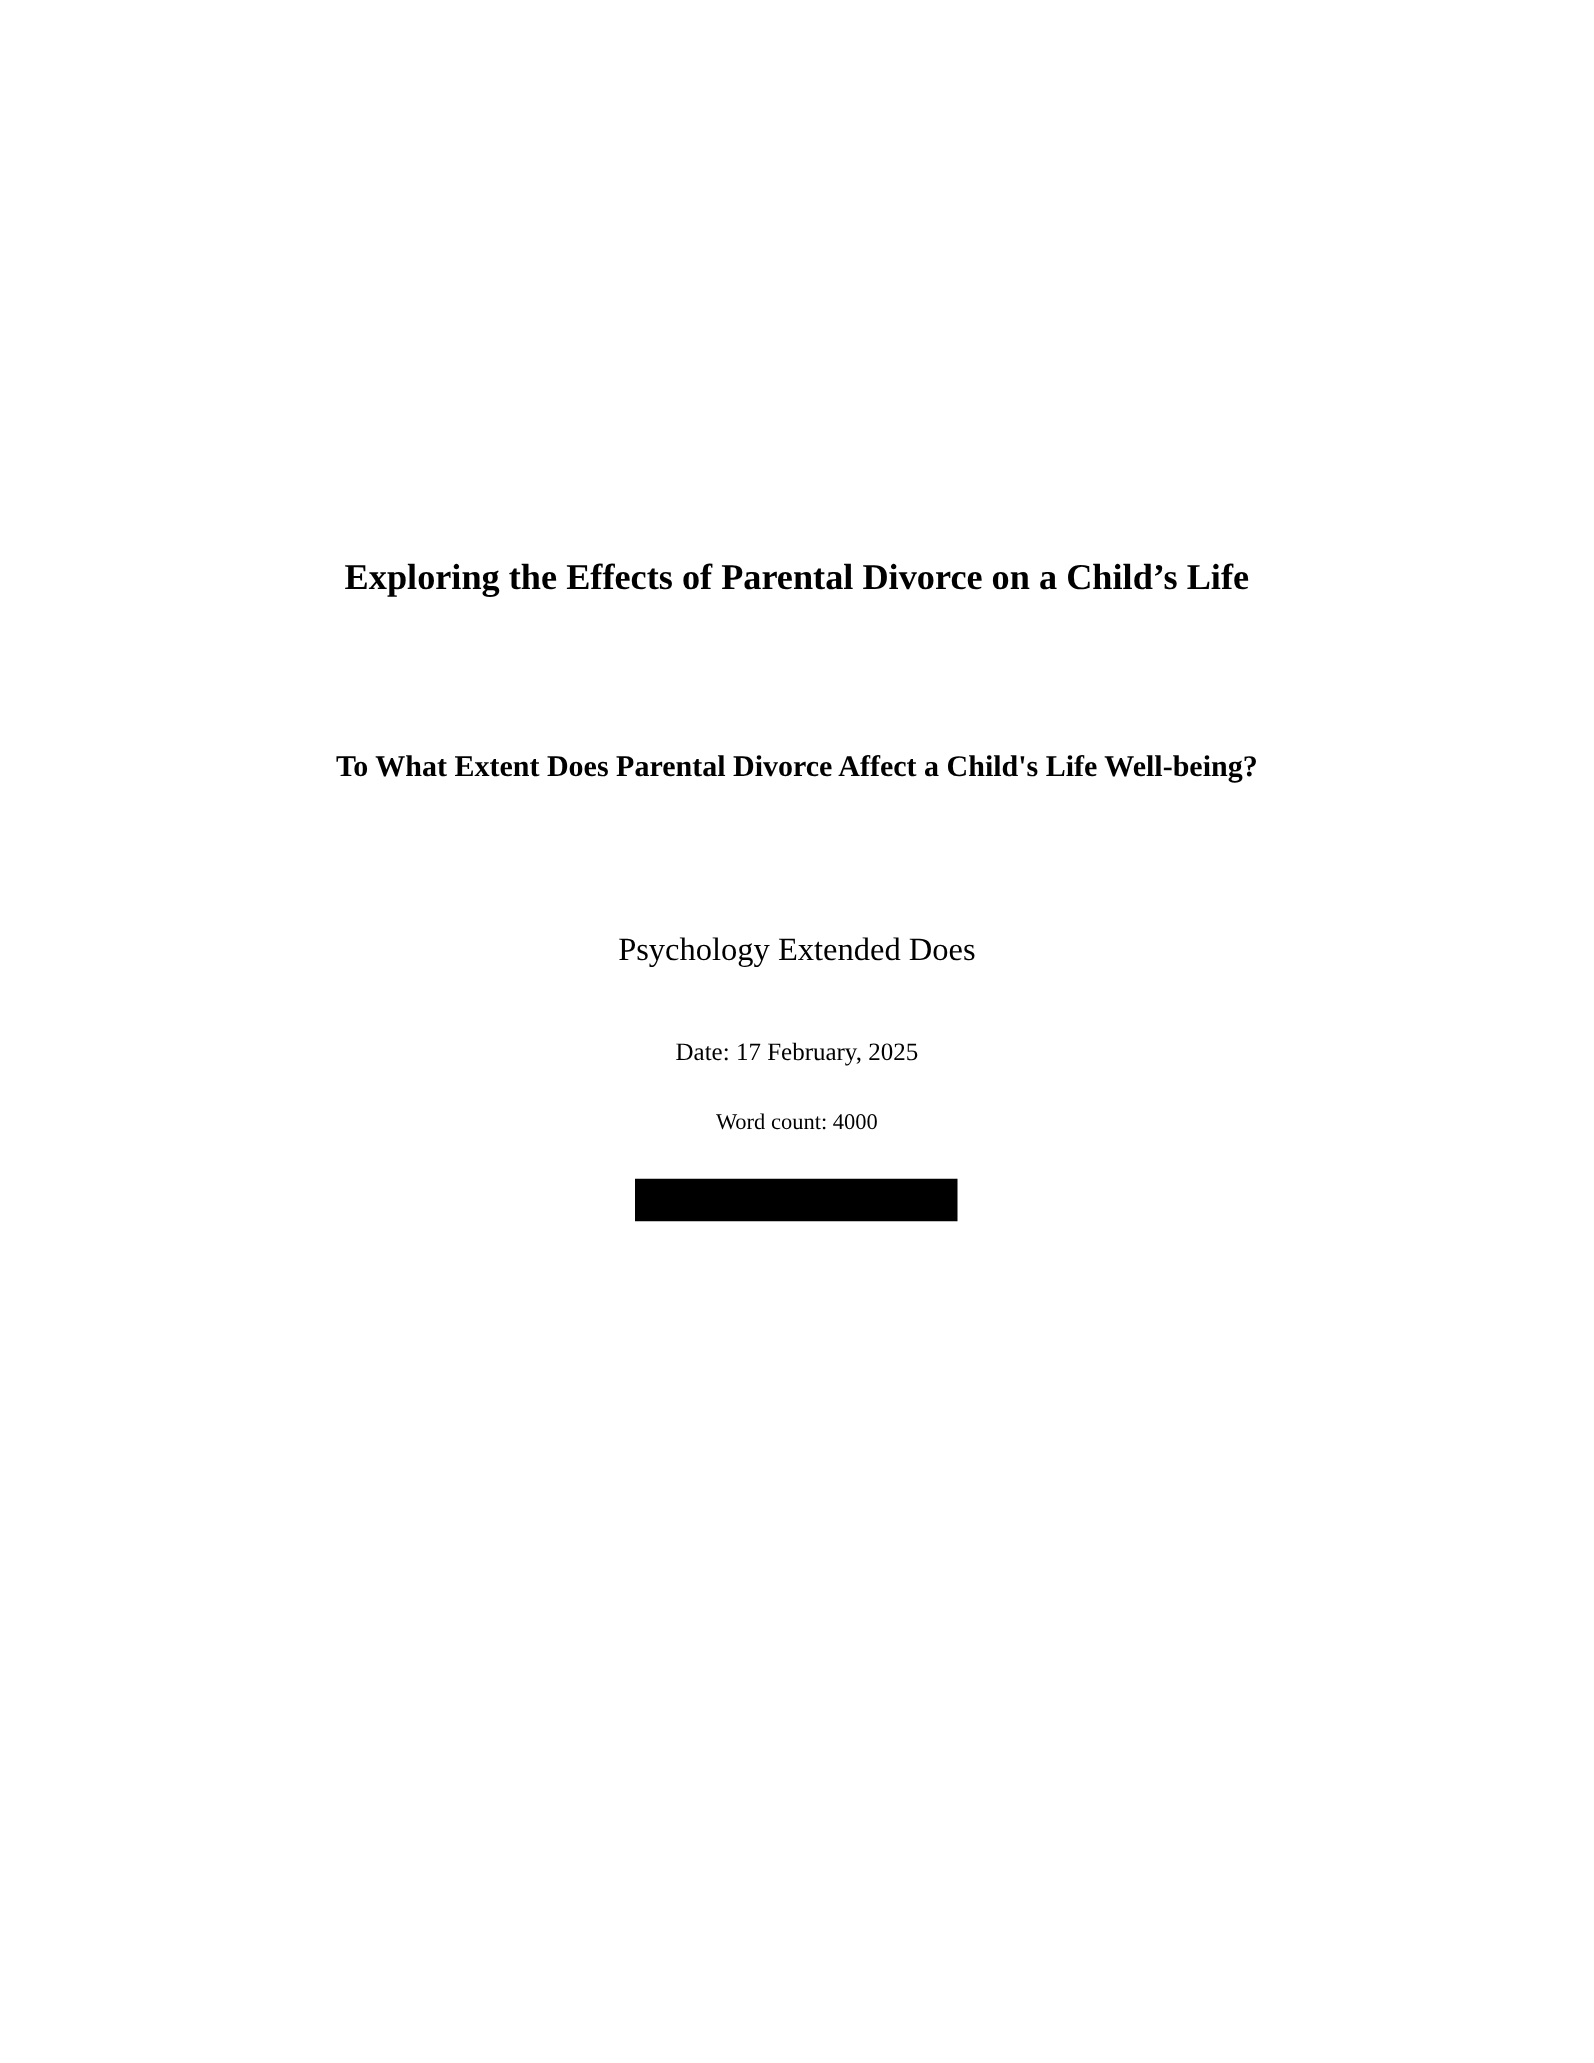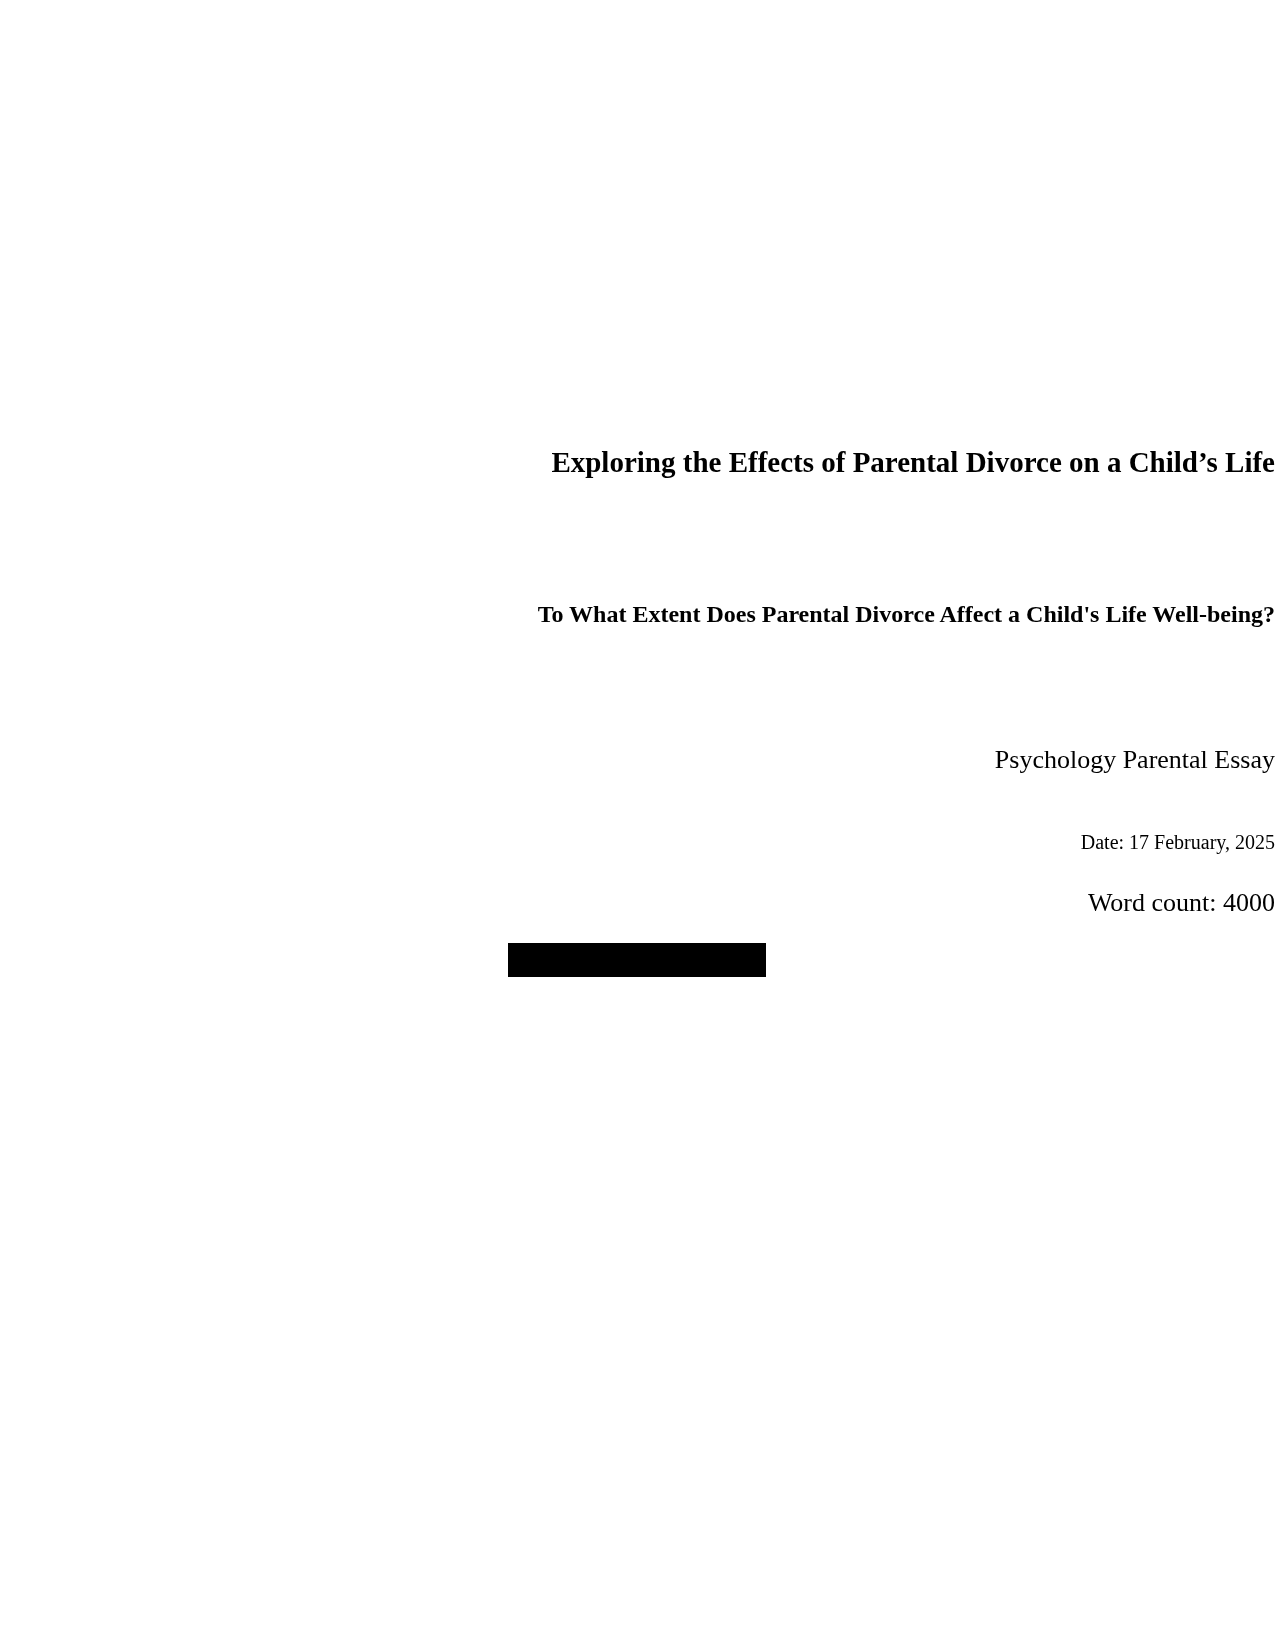--- a/index.html
+++ b/index.html
@@ -15,21 +15,21 @@
     background: #ffffff;
     color: #000000;
     font-family: "Liberation Serif", "DejaVu Serif", serif;
     overflow: hidden;
   }
   .centered-line {
     position: absolute;
     left: 0;
     right: 0;
     margin: 0;
-    text-align: right;
+    text-align: center;
     line-height: 1.2;
     white-space: nowrap;
   }
   .essay-title {
     top: 445px;
     font-size: 29px;
     font-weight: bold;
   }
   .research-question {
     top: 600px;
@@ -41,42 +41,42 @@
     font-size: 26px;
     font-weight: normal;
   }
   .date-line {
     top: 830px;
     font-size: 20px;
     font-weight: normal;
   }
   .word-count-line {
     top: 887px;
-    font-size: 26px;
+    font-size: 18px;
     font-weight: normal;
   }
   .redaction-bar {
     position: absolute;
     left: 508px;
     top: 943px;
     width: 258px;
     height: 34px;
     background: #000000;
   }
 </style>
 </head>
 <body>
 
 <div class="page">
 
   <h1 class="centered-line essay-title">Exploring the Effects of Parental Divorce on a Child’s Life</h1>
 
   <h2 class="centered-line research-question">To What Extent Does Parental Divorce Affect a Child's Life Well-being?</h2>
 
-  <p class="centered-line essay-type">Psychology Parental Essay</p>
+  <p class="centered-line essay-type">Psychology Extended Does</p>
 
   <p class="centered-line date-line">Date: 17 February, 2025</p>
 
   <p class="centered-line word-count-line">Word count: 4000</p>
 
   <div class="redaction-bar" style="background-color: rgb(0, 0, 0);"></div>
 
 </div>
 
 </body></html>

